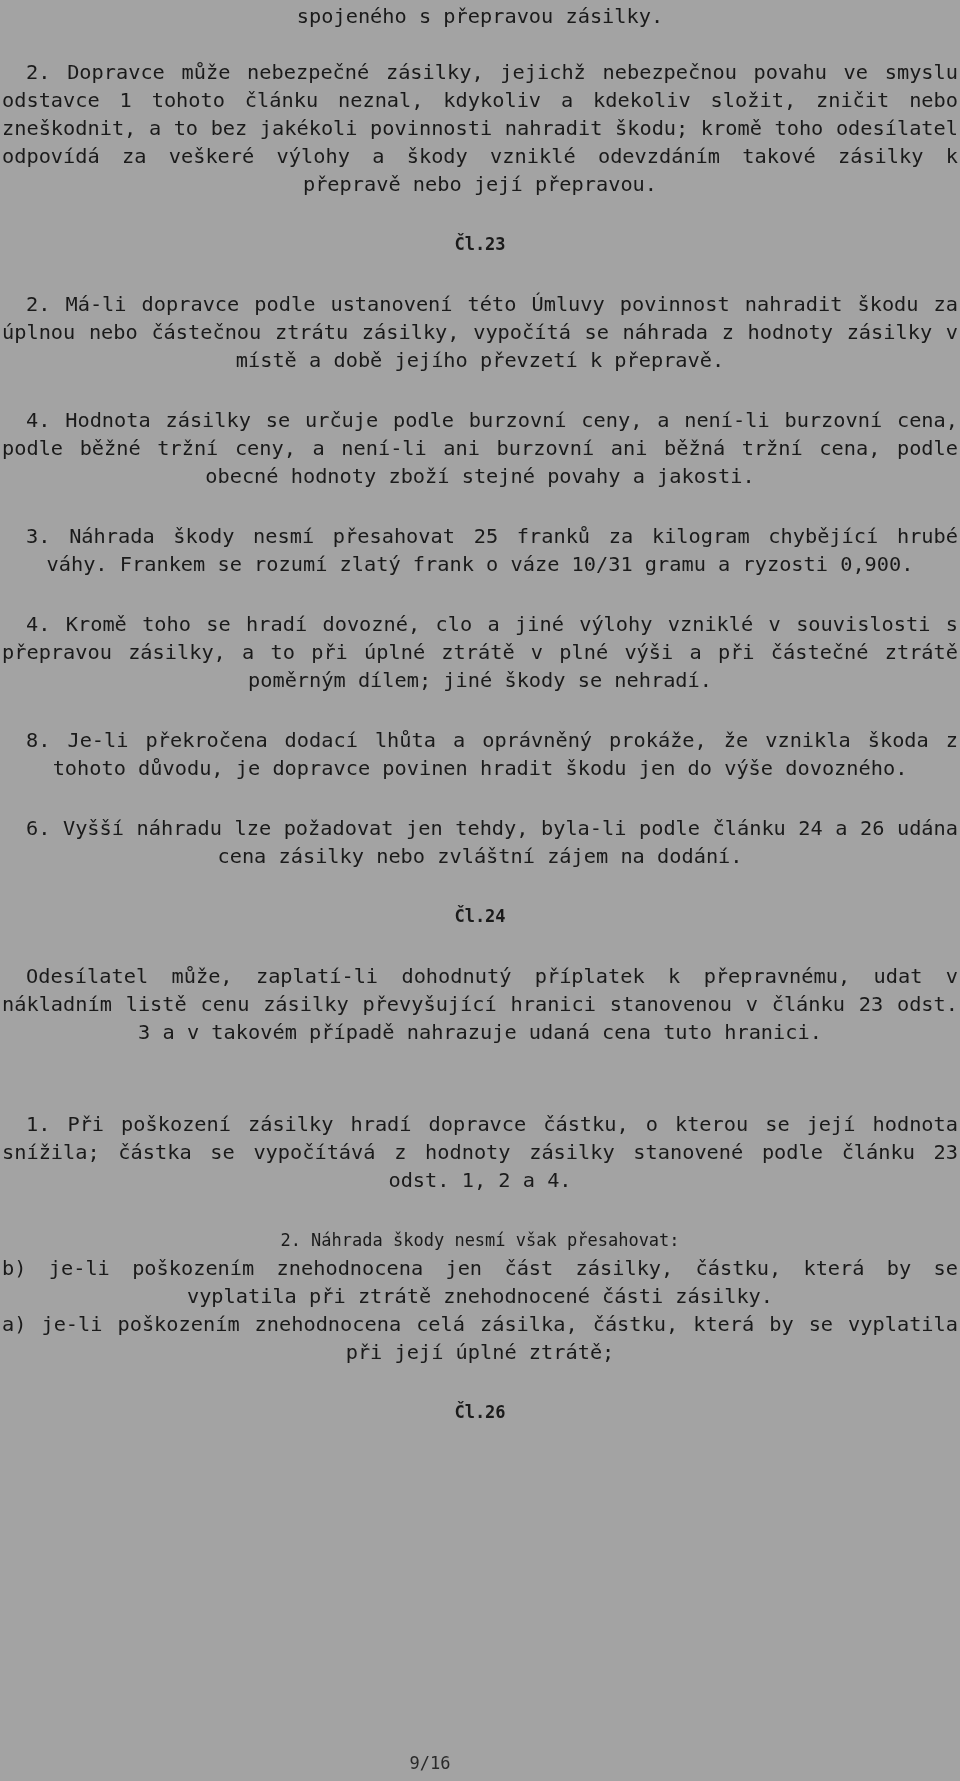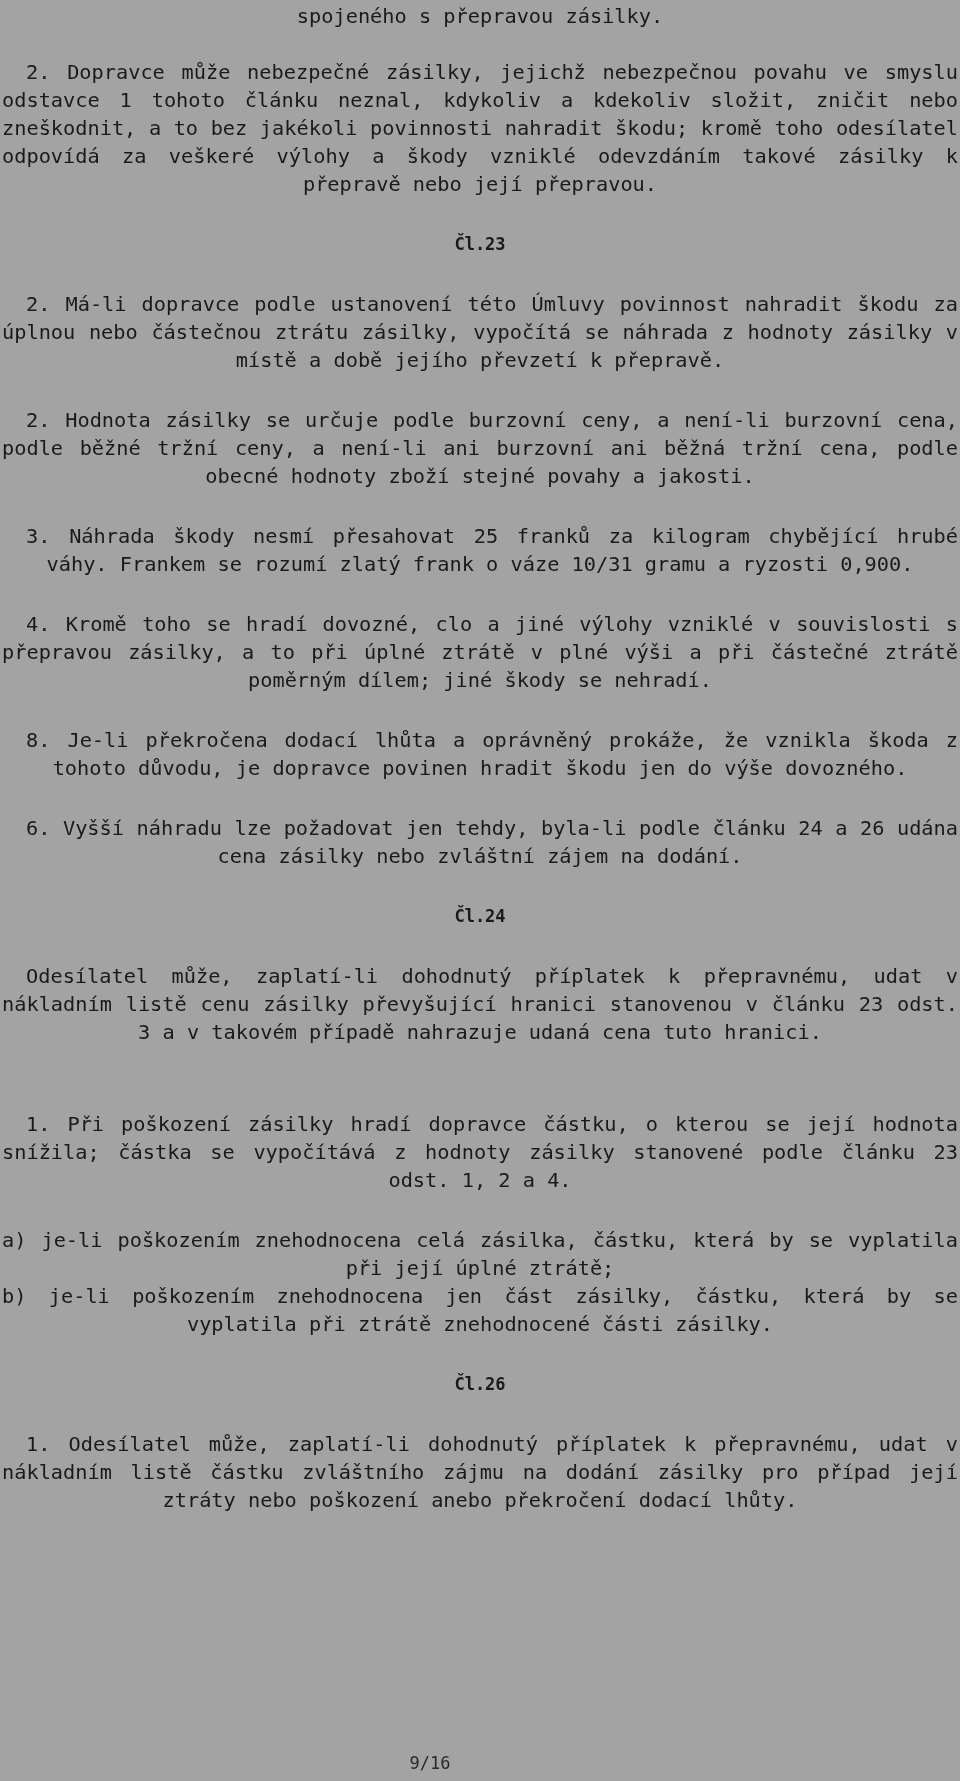--- a/index.html
+++ b/index.html
@@ -91,21 +91,21 @@
     <div class="gap-md"></div>
 
     <h2 class="heading">Čl.23</h2>
 
     <div class="gap-md"></div>
 
     <p class="para indent">2. Má-li dopravce podle ustanovení této Úmluvy povinnost nahradit škodu za úplnou nebo částečnou ztrátu zásilky, vypočítá se náhrada z hodnoty zásilky v místě a době jejího převzetí k přepravě.</p>
 
     <div class="gap-md"></div>
 
-    <p class="para indent">2. Hodnota zásilky se určuje podle burzovní ceny, a není-li burzovní cena, podle běžné tržní ceny, a není-li ani burzovní ani běžná tržní cena, podle obecné hodnoty zboží stejné povahy a jakosti.</p>
+    <p class="para indent">4. Hodnota zásilky se určuje podle burzovní ceny, a není-li burzovní cena, podle běžné tržní ceny, a není-li ani burzovní ani běžná tržní cena, podle obecné hodnoty zboží stejné povahy a jakosti.</p>
 
     <div class="gap-md"></div>
 
     <p class="para indent">3. Náhrada škody nesmí přesahovat 25 franků za kilogram chybějící hrubé váhy. Frankem se rozumí zlatý frank o váze 10/31 gramu a ryzosti 0,900.</p>
 
     <div class="gap-md"></div>
 
     <p class="para indent">4. Kromě toho se hradí dovozné, clo a jiné výlohy vzniklé v souvislosti s přepravou zásilky, a to při úplné ztrátě v plné výši a při částečné ztrátě poměrným dílem; jiné škody se nehradí.</p>
 
     <div class="gap-md"></div>
@@ -126,29 +126,29 @@
 
     <div class="gap-md"></div>
 
 
     <div class="gap-md"></div>
 
     <p class="para indent">1. Při poškození zásilky hradí dopravce částku, o kterou se její hodnota snížila; částka se vypočítává z hodnoty zásilky stanovené podle článku 23 odst. 1, 2 a 4.</p>
 
     <div class="gap-md"></div>
 
+    <p class="heading">2. Náhrada škody nesmí však přesahovat:</p>
+
+    <p class="list-item">b) je-li poškozením znehodnocena jen část zásilky, částku, která by se vyplatila při ztrátě znehodnocené části zásilky.</p>
 
     <p class="list-item">a) je-li poškozením znehodnocena celá zásilka, částku, která by se vyplatila při její úplné ztrátě;</p>
-
-    <p class="list-item">b) je-li poškozením znehodnocena jen část zásilky, částku, která by se vyplatila při ztrátě znehodnocené části zásilky.</p>
 
     <div class="gap-md"></div>
 
     <h2 class="heading">Čl.26</h2>
 
     <div class="gap-md"></div>
 
-    <p class="para indent">1. Odesílatel může, zaplatí-li dohodnutý příplatek k přepravnému, udat v nákladním listě částku zvláštního zájmu na dodání zásilky pro případ její ztráty nebo poškození anebo překročení dodací lhůty.</p>
 
   </div>
 
   <div class="footer">9/16</div>
 </div>
 
 </body></html>

